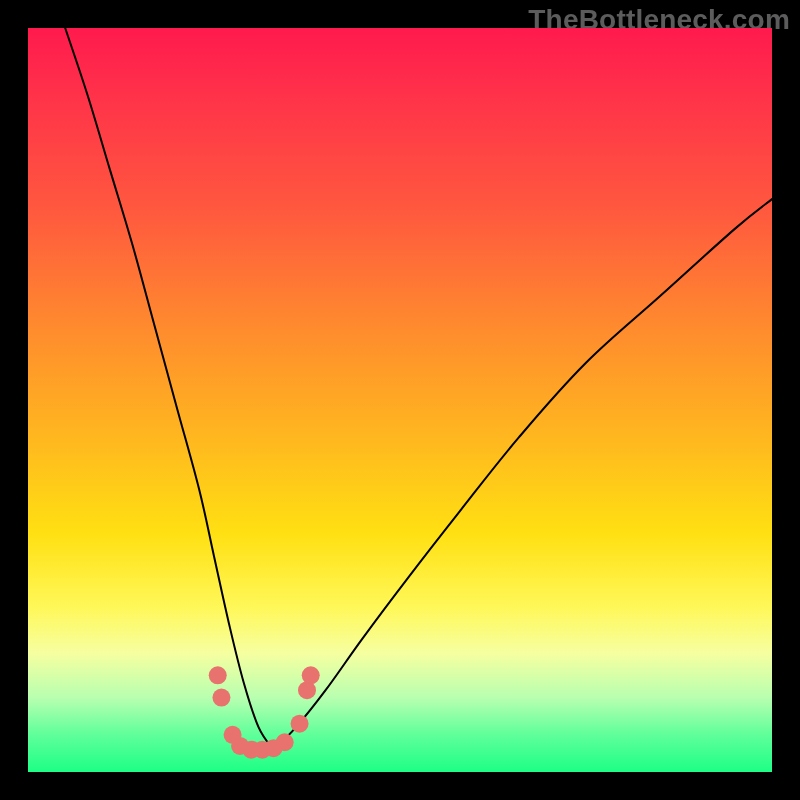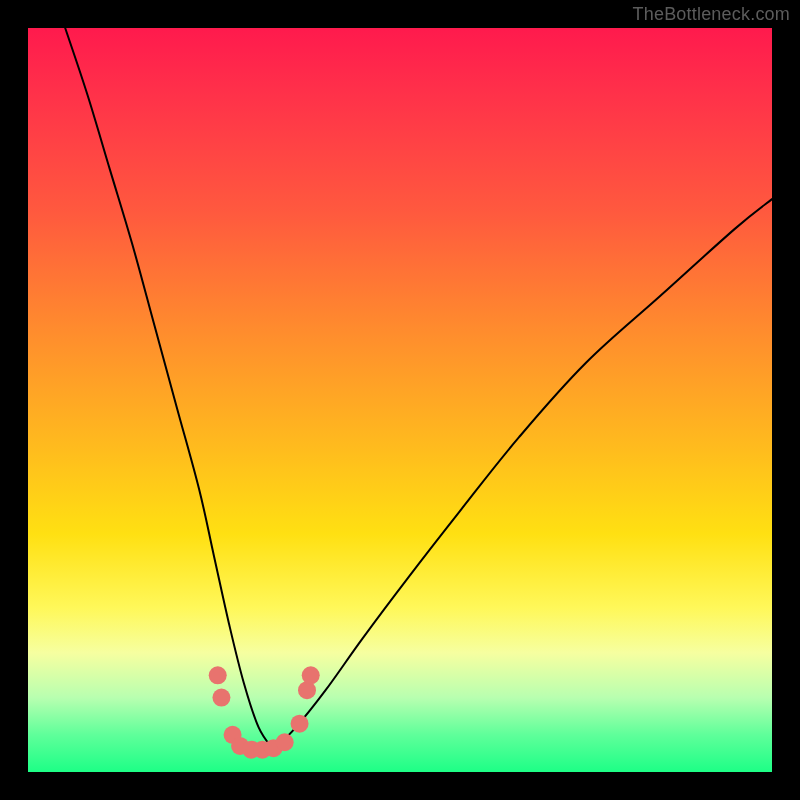--- a/index.html
+++ b/index.html
@@ -37,22 +37,22 @@
       #f6ffa0 84%,
       #b8ffb0 90%,
       #5fff9a 95%,
       #1dff86 100%
     );
   }
   .watermark {
     position: absolute;
     top: 4px;
     right: 10px;
-    font-size: 18px;
-    font-weight: 400;
+    font-size: 28px;
+    font-weight: 700;
     color: #5c5c5c;
     letter-spacing: 0.2px;
     user-select: none;
   }
   svg.curves {
     position: absolute;
     top: 0; left: 0;
     width: 744px;
     height: 744px;
     overflow: visible;

